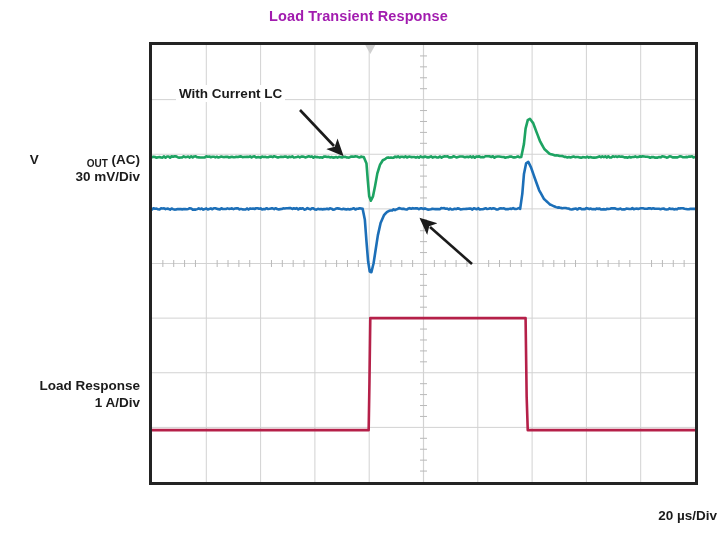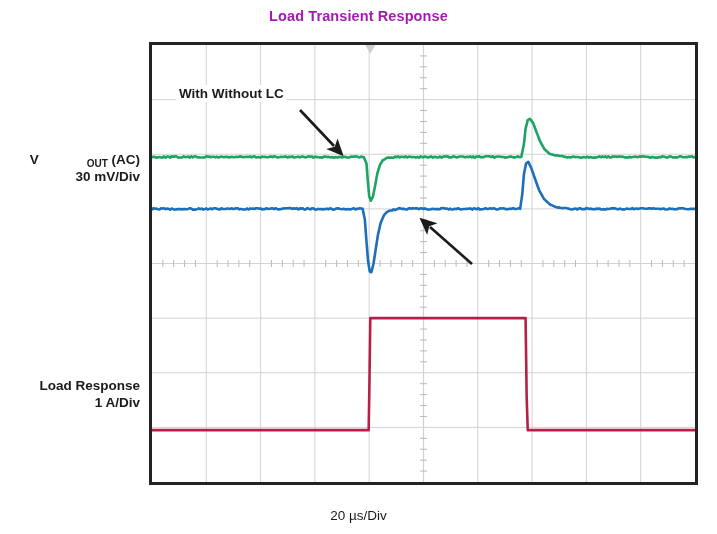--- a/index.html
+++ b/index.html
@@ -18,22 +18,22 @@
   .title{
     position:absolute;left:0;top:8px;width:717px;
     text-align:center;
     font-size:14.5px;font-weight:bold;letter-spacing:.1px;
     color:#a21caf;
   }
 
   
   .xcaption{
     position:absolute;left:0;top:508px;width:717px;
-    text-align:center;
-    font-size:13.5px;font-weight:normal;
+    text-align:right;
+    font-size:13.5px;font-weight:bold;
     color:#1b1b1b;
   }
 
   
   .ycaption{
     position:absolute;
     text-align:right;
     font-size:13.5px;font-weight:bold;line-height:1.25;
     color:#1b1b1b;
     white-space:nowrap;
@@ -192,17 +192,17 @@
             <path d="M0,0 L6.6,3 L0,6 L1.6,3 Z" fill="#1b1b1b"></path>
           </marker>
         </defs>
         <line x1="148" y1="65" x2="182" y2="101" stroke="#1b1b1b" stroke-width="2.6" marker-end="url(#ahead)"></line>
         <line x1="320" y1="219" x2="278" y2="182" stroke="#1b1b1b" stroke-width="2.6" marker-end="url(#ahead)"></line>
       </svg>
 
     </div>
   </div>
 
-  <div class="annot" id="annot-with">With Without LC</div>
+  <div class="annot" id="annot-with">With Current LC</div>
 
   <div class="xcaption">20 µs/Div</div>
 
 </div>
 
 </body></html>

